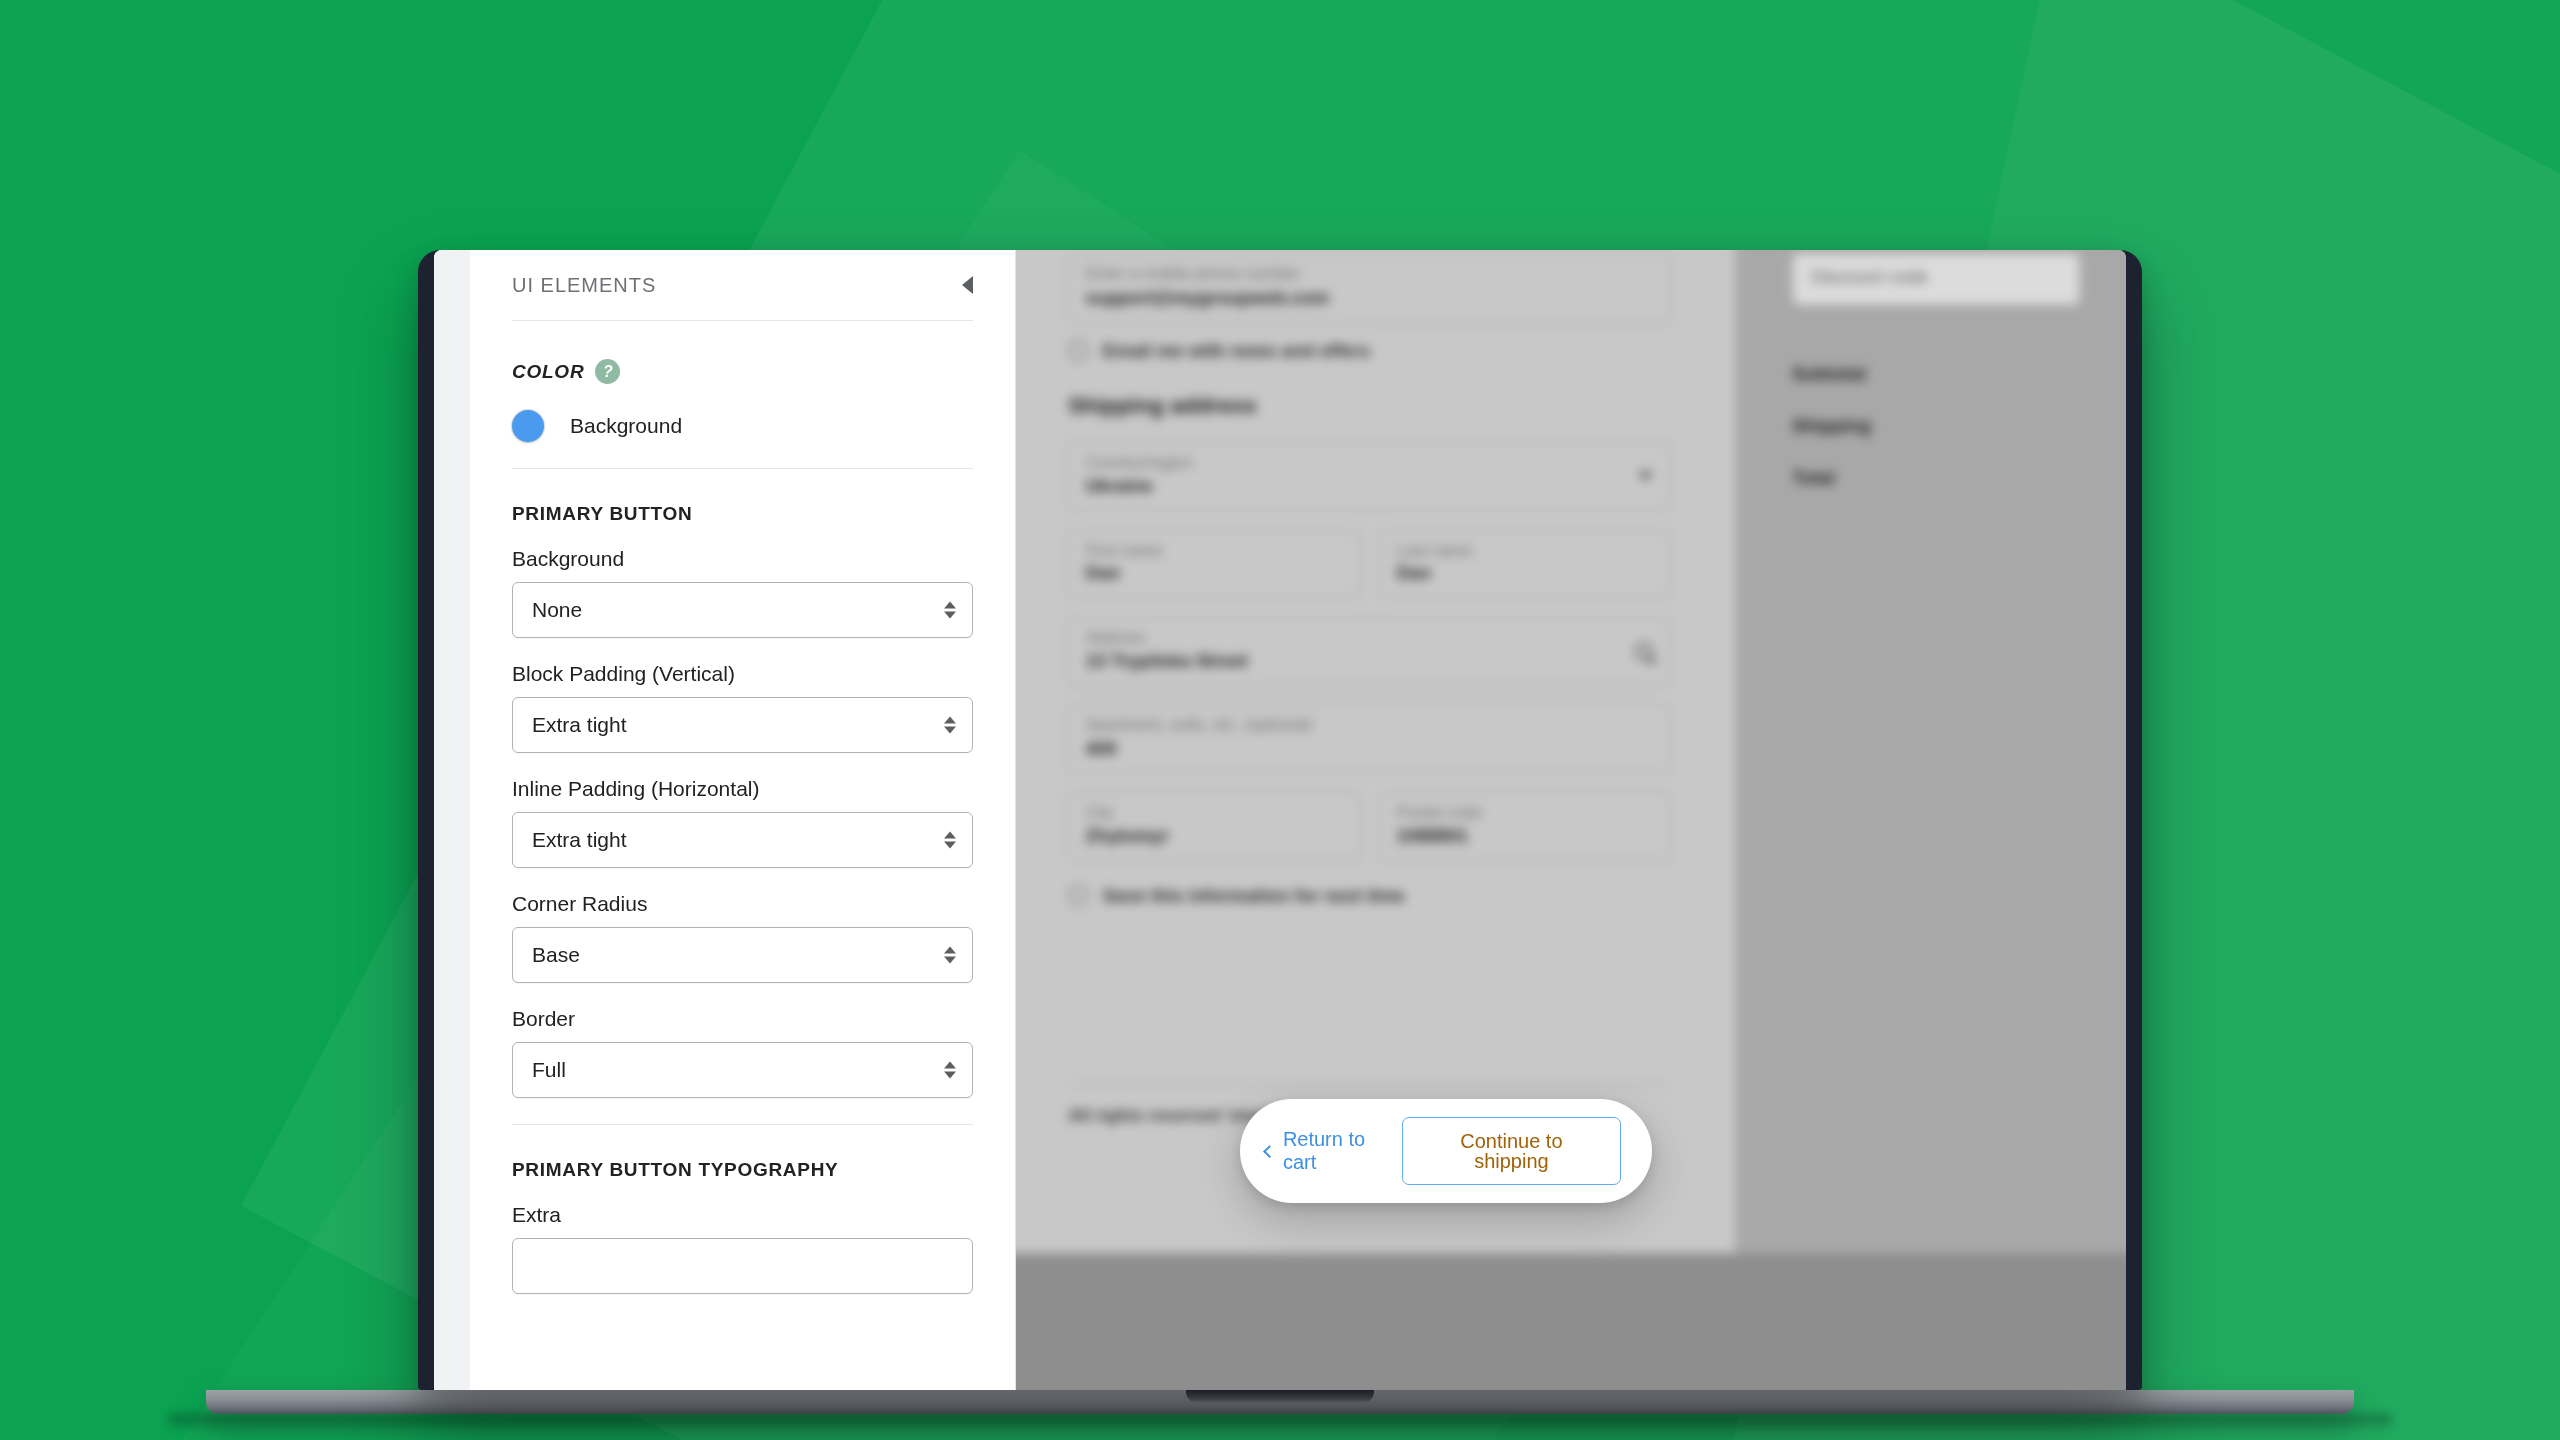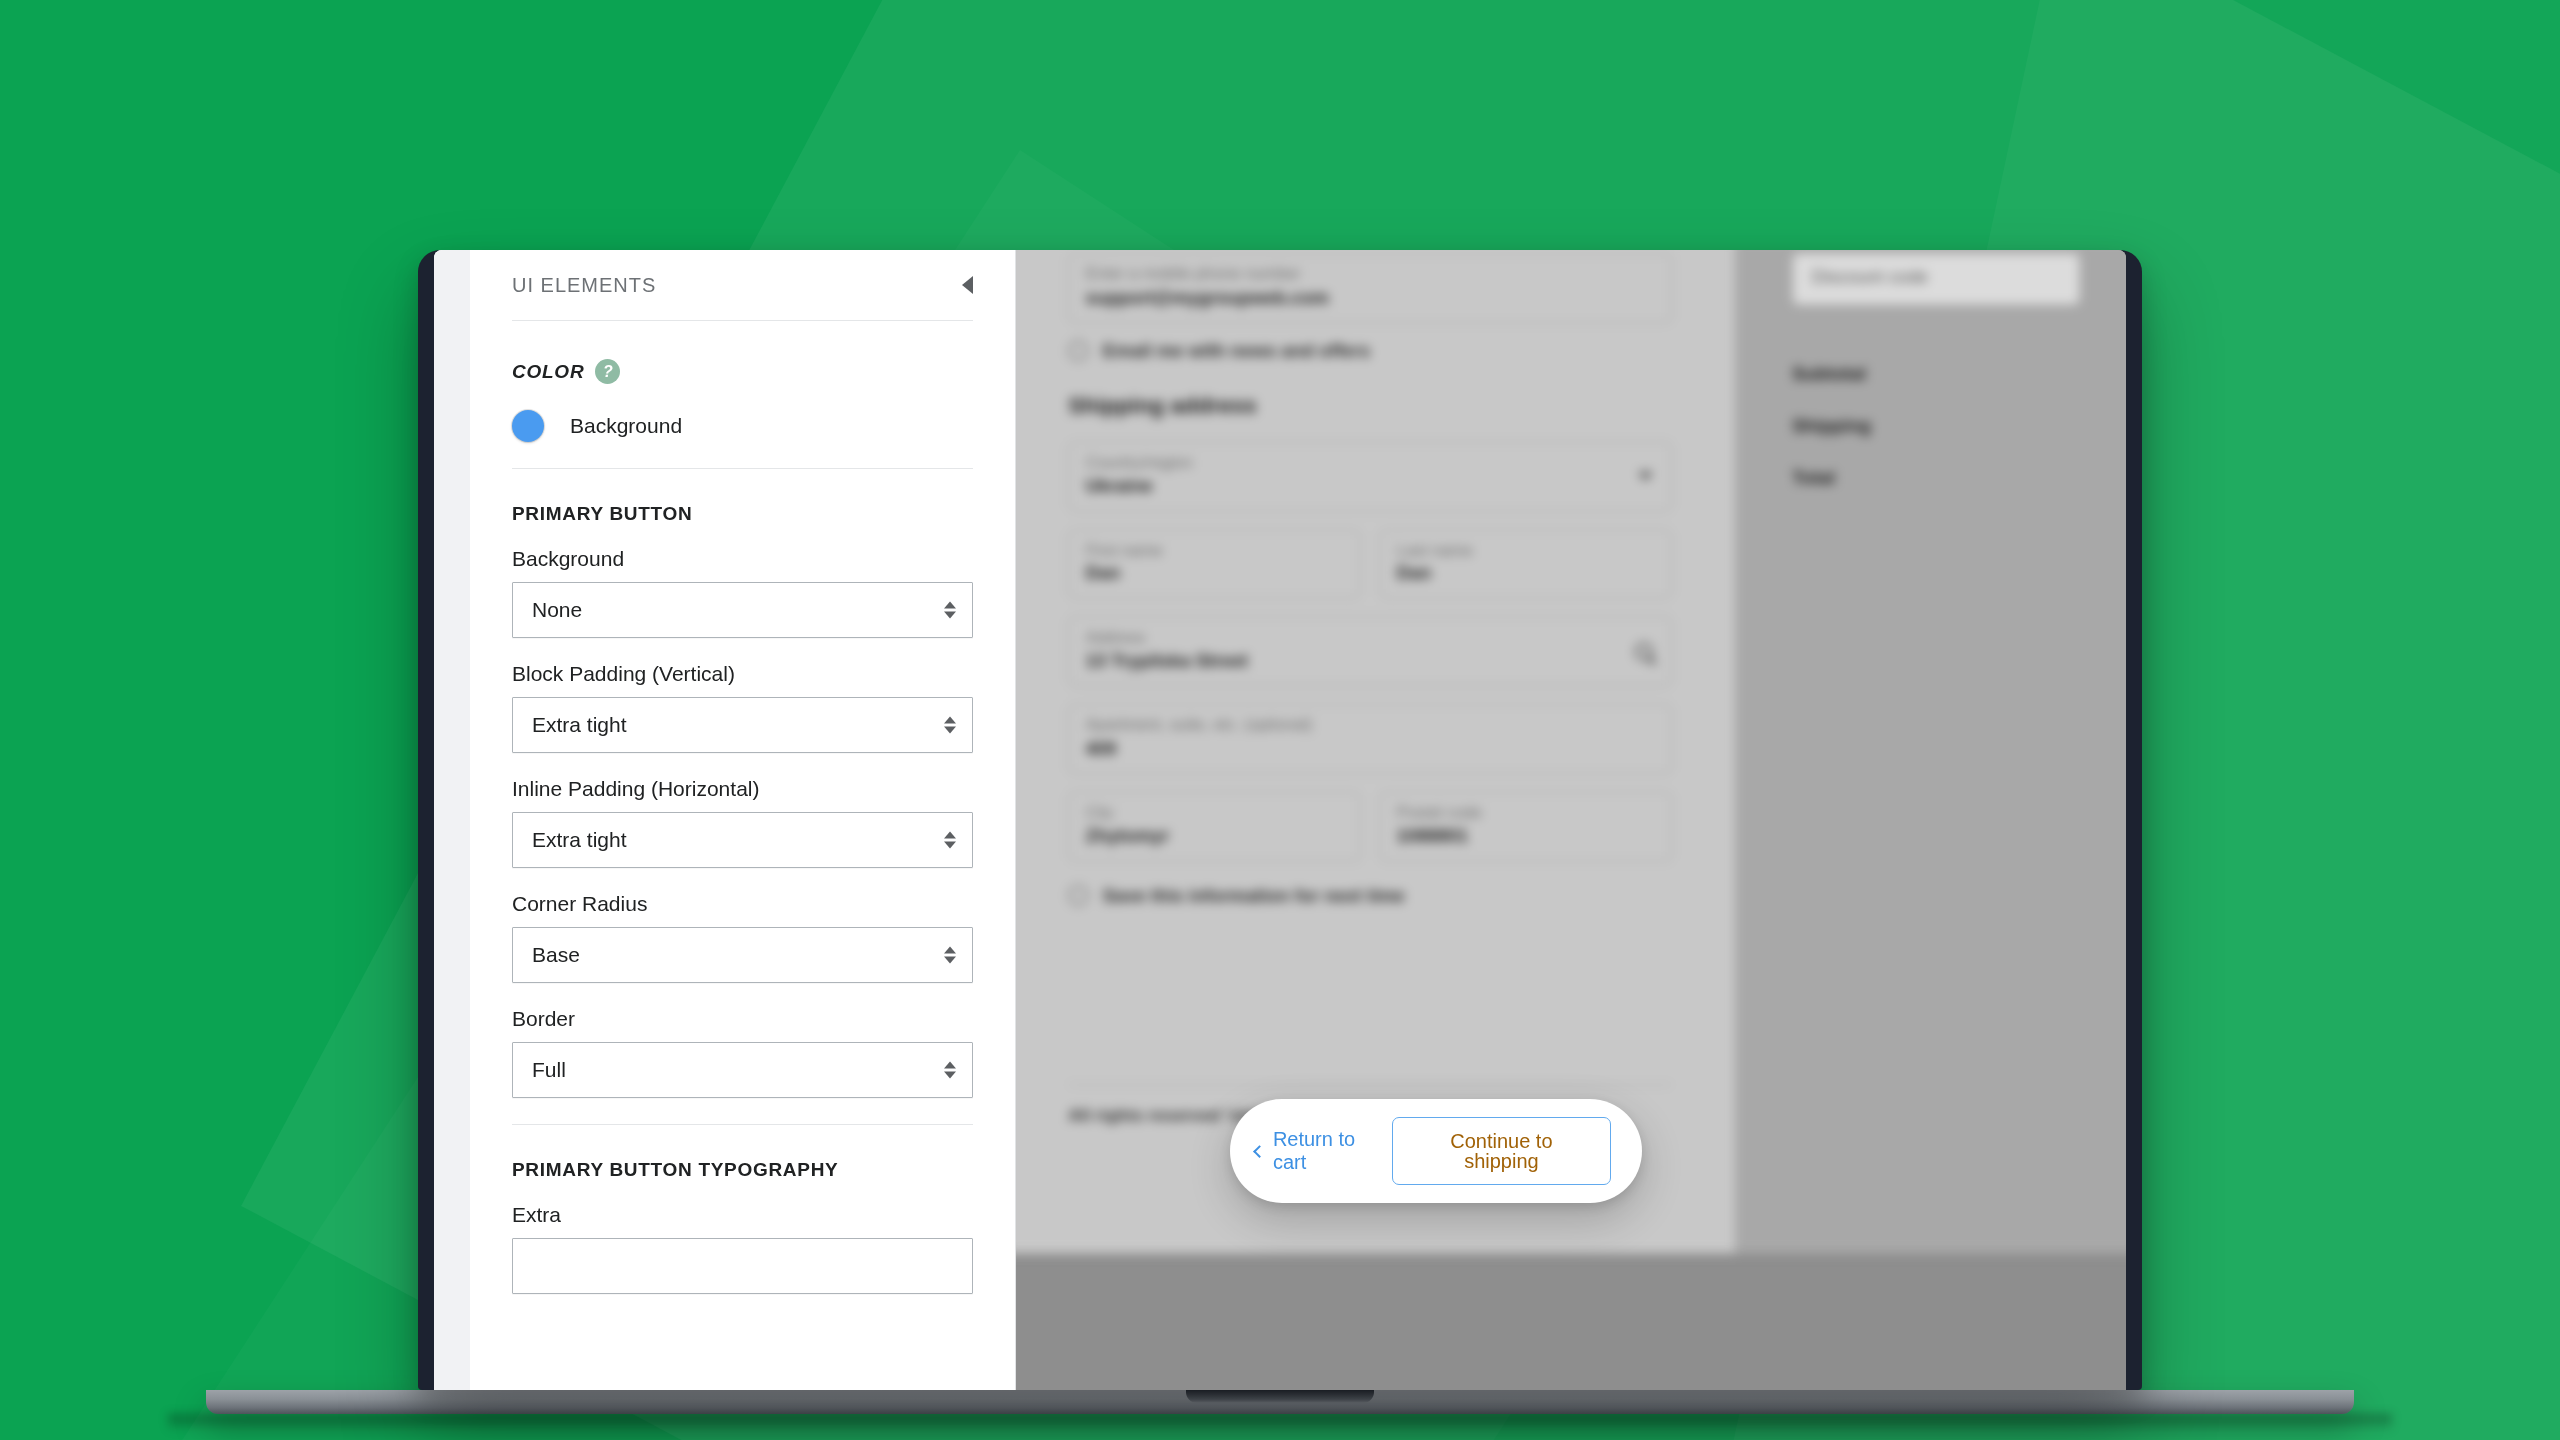--- a/index.html
+++ b/index.html
@@ -172,21 +172,21 @@
   }
 
   .field { margin-bottom: 24px; }
   .field-label {
     font-size: 21px; color: #202223; margin-bottom: 11px;
   }
   .select {
     position: relative;
     height: 56px;
     border: 1px solid #AEB4B9;
-    border-radius: 1px;
+    border-radius: 6px;
     background: #FFFFFF;
     display: flex; align-items: center;
     padding: 0 44px 0 19px;
     font-size: 21px; color: #202223;
     box-shadow: 0 1px 0 rgba(0,0,0,0.03);
   }
   .select-caret {
     position: absolute; right: 16px; top: 50%;
     transform: translateY(-50%);
     display: flex; flex-direction: column; gap: 3px;
@@ -284,21 +284,21 @@
     border-radius: 6px;
     padding: 13px 18px 15px 18px;
   }
   .ck-discount-lab { font-size: 18px; color: #5E5E5E; }
   .ck-total-row { font-size: 18px; color: #1E1E1E; font-weight: 700; margin-top: 30px; }
   .ck-total-row.first { margin-top: 58px; }
 
   
   .spotlight {
     position: absolute;
-    left: 214px; top: 849px;
+    left: 224px; top: 849px;
     width: 412px; height: 104px;
     background: #FFFFFF;
     border-radius: 52px;
     box-shadow: 0 16px 44px rgba(0,0,0,0.20), 0 4px 12px rgba(0,0,0,0.12);
     display: flex; align-items: center;
     justify-content: space-between;
     padding: 0 31px 0 25px;
     z-index: 5;
   }
   .return-link {

